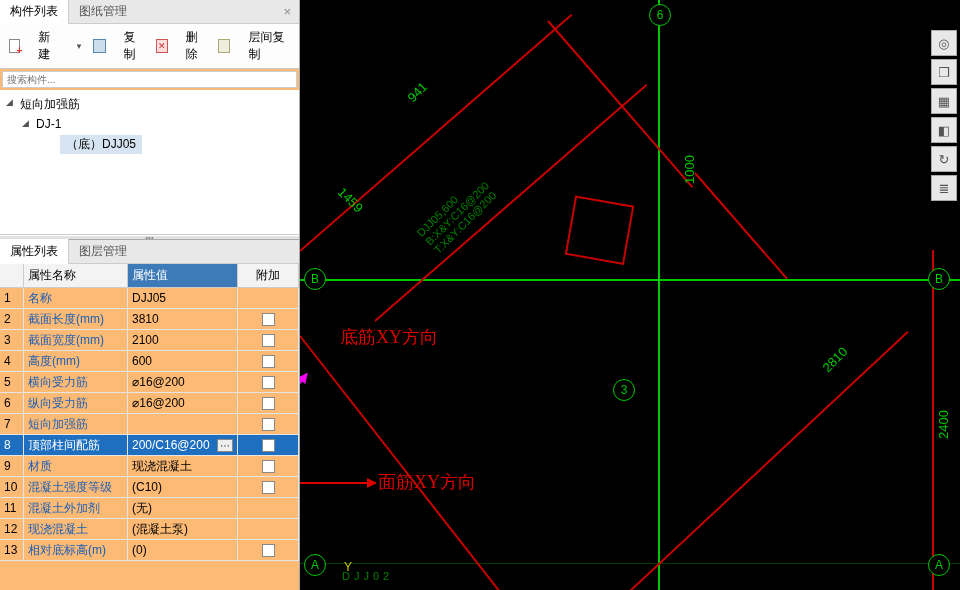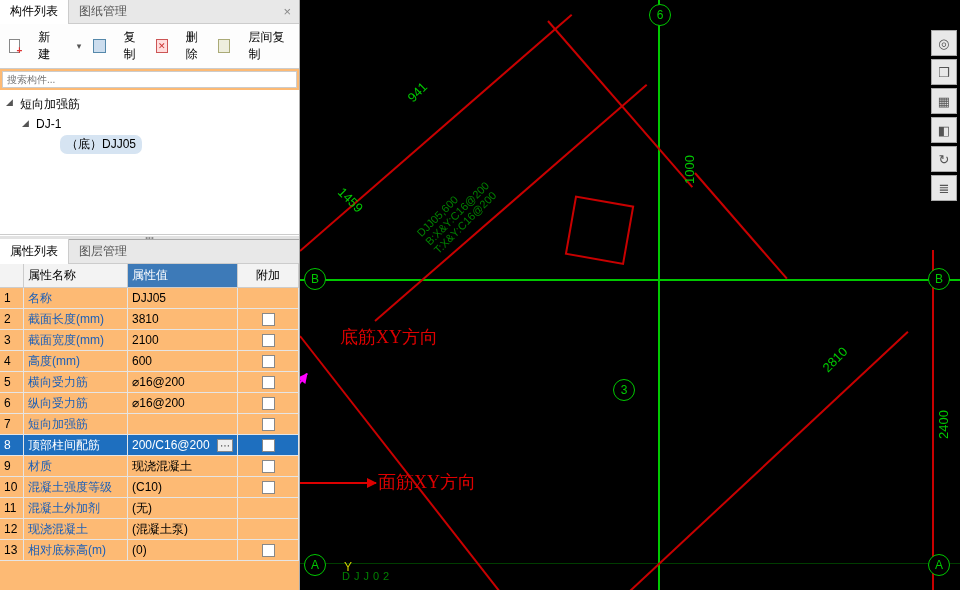--- a/index.html
+++ b/index.html
@@ -19,21 +19,21 @@
   .icon-del { background:#fdd; border:1px solid #c55; position:relative;}
   .icon-del::after{content:"✕";position:absolute;inset:0;color:#c33;font-size:9px;text-align:center;line-height:12px;}
   .icon-floor { background:#eed; border:1px solid #aa7;}
   .drop { font-size: 9px; color:#555; margin-left:2px; }
   .search { width: calc(100% - 4px); margin:2px; padding: 2px 4px; font-size: 10px; border:1px solid #ccc; color:#999; }
   .tree { font-size: 12px; padding: 4px 2px; flex: 0 0 145px; overflow:auto; background:#fff; border-bottom:1px solid #ccc; }
   .tree-node { padding: 2px 0 2px 18px; position: relative; }
   .tree-node .tw { position:absolute; left:4px; top:3px; width:10px;height:10px; font-size:9px; color:#555;}
   .tree-node.lvl2 { padding-left: 34px; } .tree-node.lvl2 .tw{left:20px;}
   .tree-node.lvl3 { padding-left: 58px; }
-  .tree-leaf { background:#d6e4f2; padding:1px 6px; display:inline-block;border-radius:7px; }
+  .tree-leaf { background:#d6e4f2; padding:1px 6px; display:inline-block; }
   .splitter { height:5px; background:#e2e2e2; border-top:1px solid #fff; border-bottom:1px solid #aaa; cursor:row-resize; text-align:center; font-size:8px; color:#888; line-height:4px;}
   .prop-wrap { flex:1; display:flex; flex-direction:column; overflow:hidden; }
   .prop-hdr-row { display:flex; font-size:12px; background:#f3f3f3; border-bottom:1px solid #ccc;}
   .prop-hdr-row > div { padding:3px 4px; border-right:1px solid #ccc; }
   .col-idx { width:24px; text-align:center; }
   .col-name { width:104px; }
   .col-val { width:110px; }
   .col-val.hdr { background:#3d7ab8; color:#fff; }
   .col-add { flex:1; text-align:center; }
   .prop-body { flex:1; overflow:auto; font-size:12px; }

